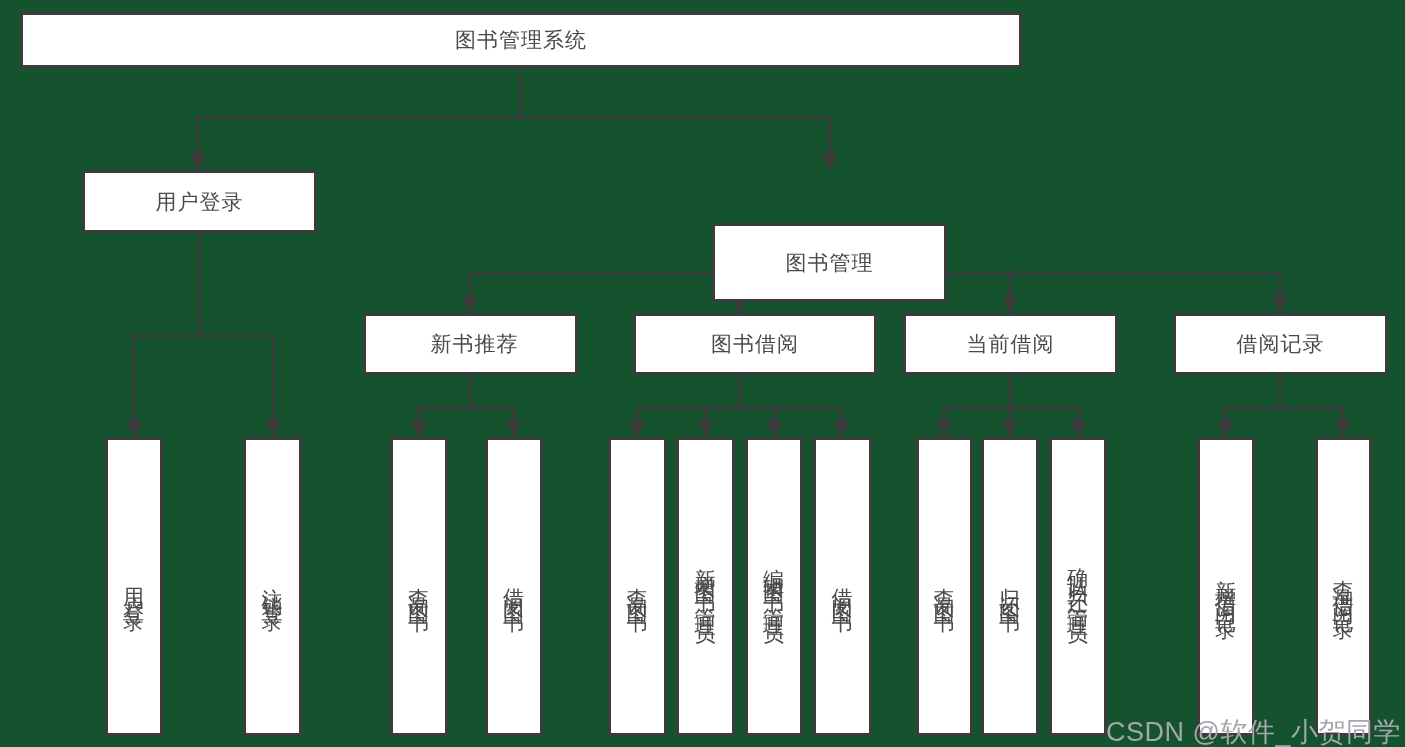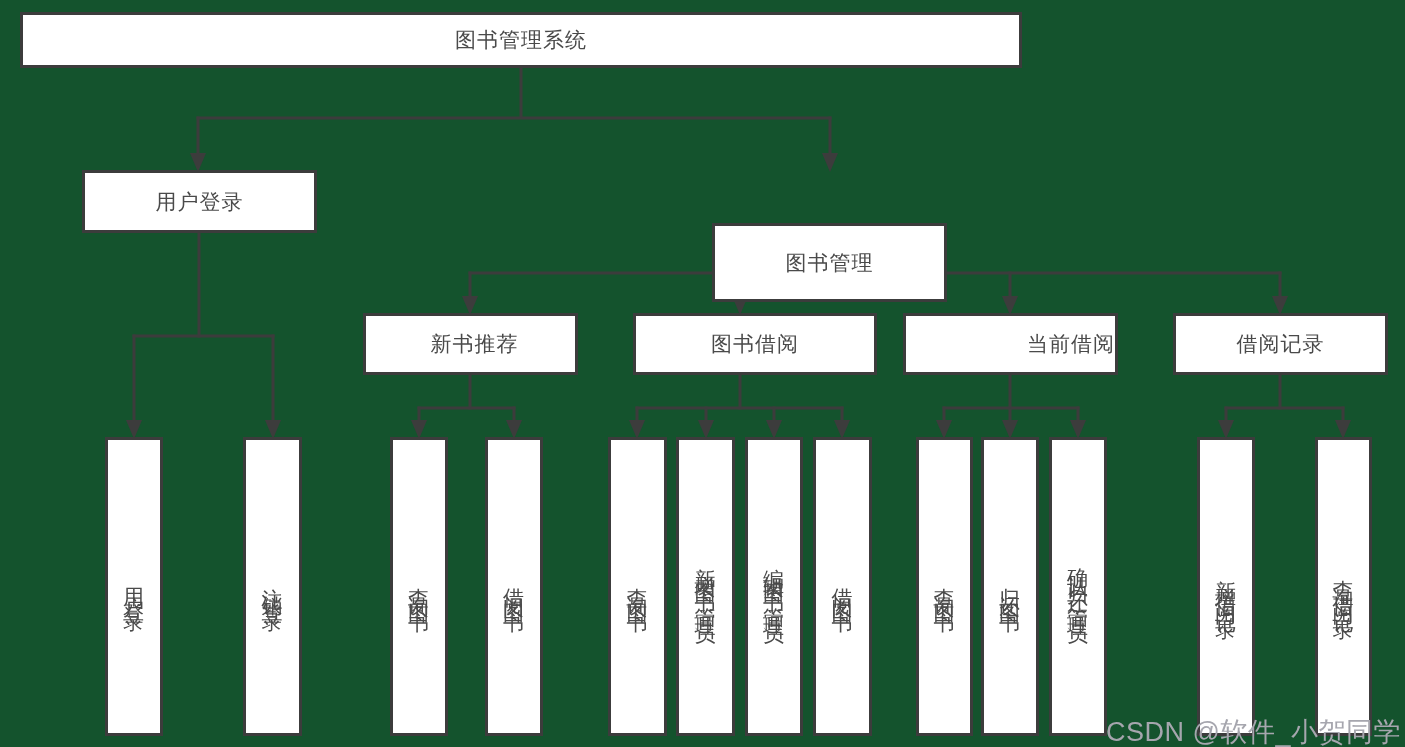--- a/index.html
+++ b/index.html
@@ -44,21 +44,21 @@
     line-height: 1;
     white-space: normal;
     max-height: 286px;
   }
   
   .n-root      { left:20px;   top:12px;  width:1002px; height:56px; }
   .n-l2a       { left:82px;   top:170px; width:235px;  height:63px; }
   .n-l2b       { left:712px;  top:186px; width:235px;  height:79px;margin-top:37px; }
   .n-l3a       { left:363px;  top:313px; width:215px;  height:62px;padding-left:8px; }
   .n-l3b       { left:633px;  top:313px; width:244px;  height:62px; }
-  .n-l3c       { left:903px;  top:313px; width:215px;  height:62px;justify-content:flex-end; }
+  .n-l3c       { left:903px;  top:313px; width:215px;  height:62px; }
   .n-l3d       { left:1173px; top:313px; width:215px;  height:62px; }
   .n-la1 { left:105px;  top:437px; width:58px; height:299px; }
   .n-la2 { left:243px;  top:437px; width:59px; height:299px; }
   .n-a1  { left:390px;  top:437px; width:58px; height:299px; }
   .n-a2  { left:485px;  top:437px; width:58px; height:299px; }
   .n-b1  { left:608px;  top:437px; width:59px; height:299px; }
   .n-b2  { left:676px;  top:437px; width:59px; height:299px; }
   .n-b3  { left:745px;  top:437px; width:58px; height:299px; }
   .n-b4  { left:813px;  top:437px; width:59px; height:299px; }
   .n-c1  { left:916px;  top:437px; width:57px; height:299px; }

